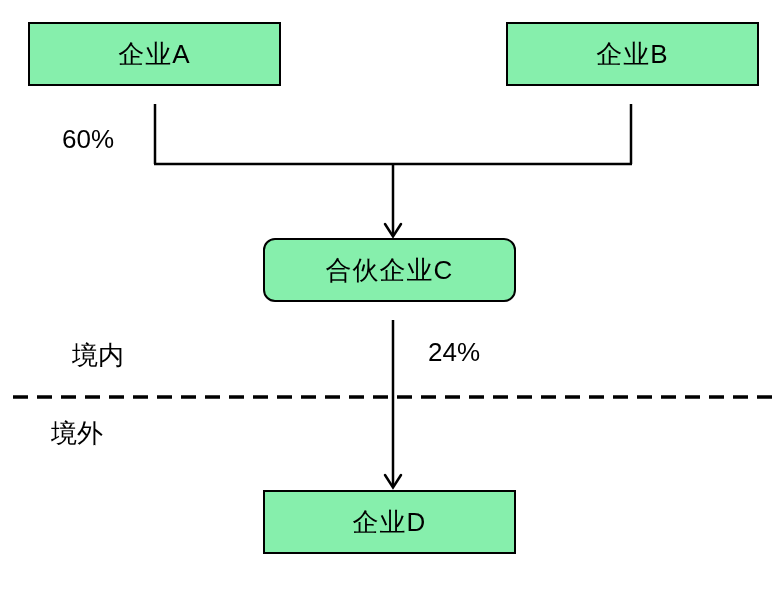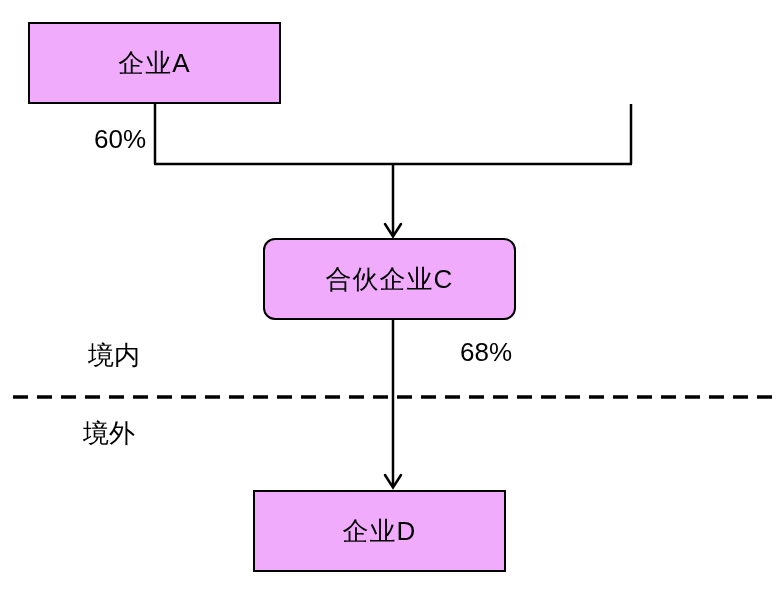--- a/index.html
+++ b/index.html
@@ -19,44 +19,43 @@
   .connector-layer {
     position: absolute;
     left: 0;
     top: 0;
     width: 783px;
     height: 594px;
   }
   .node {
     position: absolute;
     width: 253px;
-    height: 82px;
+    height: 64px;
     border: 2.5px solid #000000;
-    background: #f0abfc;
+    background: #86efac;
     display: flex;
     align-items: center;
     justify-content: center;
     font-size: 26px;
     box-sizing: border-box;
     letter-spacing: 1px;
   }
   .node-a { left: 28px;  top: 22px; }
   .node-b { left: 506px; top: 22px; }
   .node-c { left: 263px; top: 238px; border-radius: 12px; }
-  .node-d { left: 253px; top: 490px; }
+  .node-d { left: 263px; top: 490px; }
   .float-label {
     position: absolute;
     font-size: 26px;
     line-height: 1.1;
     white-space: nowrap;
-    margin-left: 32px;
   }
   .label-60  { left: 62px;  top: 125px; }
   .label-20  { left: 428px; top: 338px; }
-  .label-in  { left: 56px;  top: 341px; }
+  .label-in  { left: 72px;  top: 341px; }
   .label-out { left: 51px;  top: 419px; }
 </style>
 </head>
 <body>
 
 <div class="canvas">
 
   <svg class="connector-layer" width="783" height="594" viewBox="0 0 783 594" aria-hidden="true">
 
     <path d="M155,104 V164" stroke="#000000" stroke-width="2.5" fill="none"></path>
@@ -71,30 +70,33 @@
     <path d="M393,320 V487" stroke="#000000" stroke-width="2.5" fill="none"></path>
     <path d="M385,475 L393,487.5 L401,475" stroke="#000000" stroke-width="2.5" fill="none" stroke-linecap="round"></path>
 
     <path d="M13,397 H772" stroke="#000000" stroke-width="3.5" stroke-dasharray="15 9" fill="none"></path>
   </svg>
 
   <div class="node node-a">
     <span>企业A</span>
   </div>
 
+  <div class="node node-b">
+    <span>企业B</span>
+  </div>
 
   <div class="node node-c">
     <span>合伙企业C</span>
   </div>
 
   <div class="node node-d">
     <span>企业D</span>
   </div>
 
   <div class="float-label label-60">60%</div>
 
-  <div class="float-label label-20">68%</div>
+  <div class="float-label label-20">24%</div>
 
   <div class="float-label label-in">境内</div>
 
   <div class="float-label label-out">境外</div>
 
 </div>
 
 </body></html>

